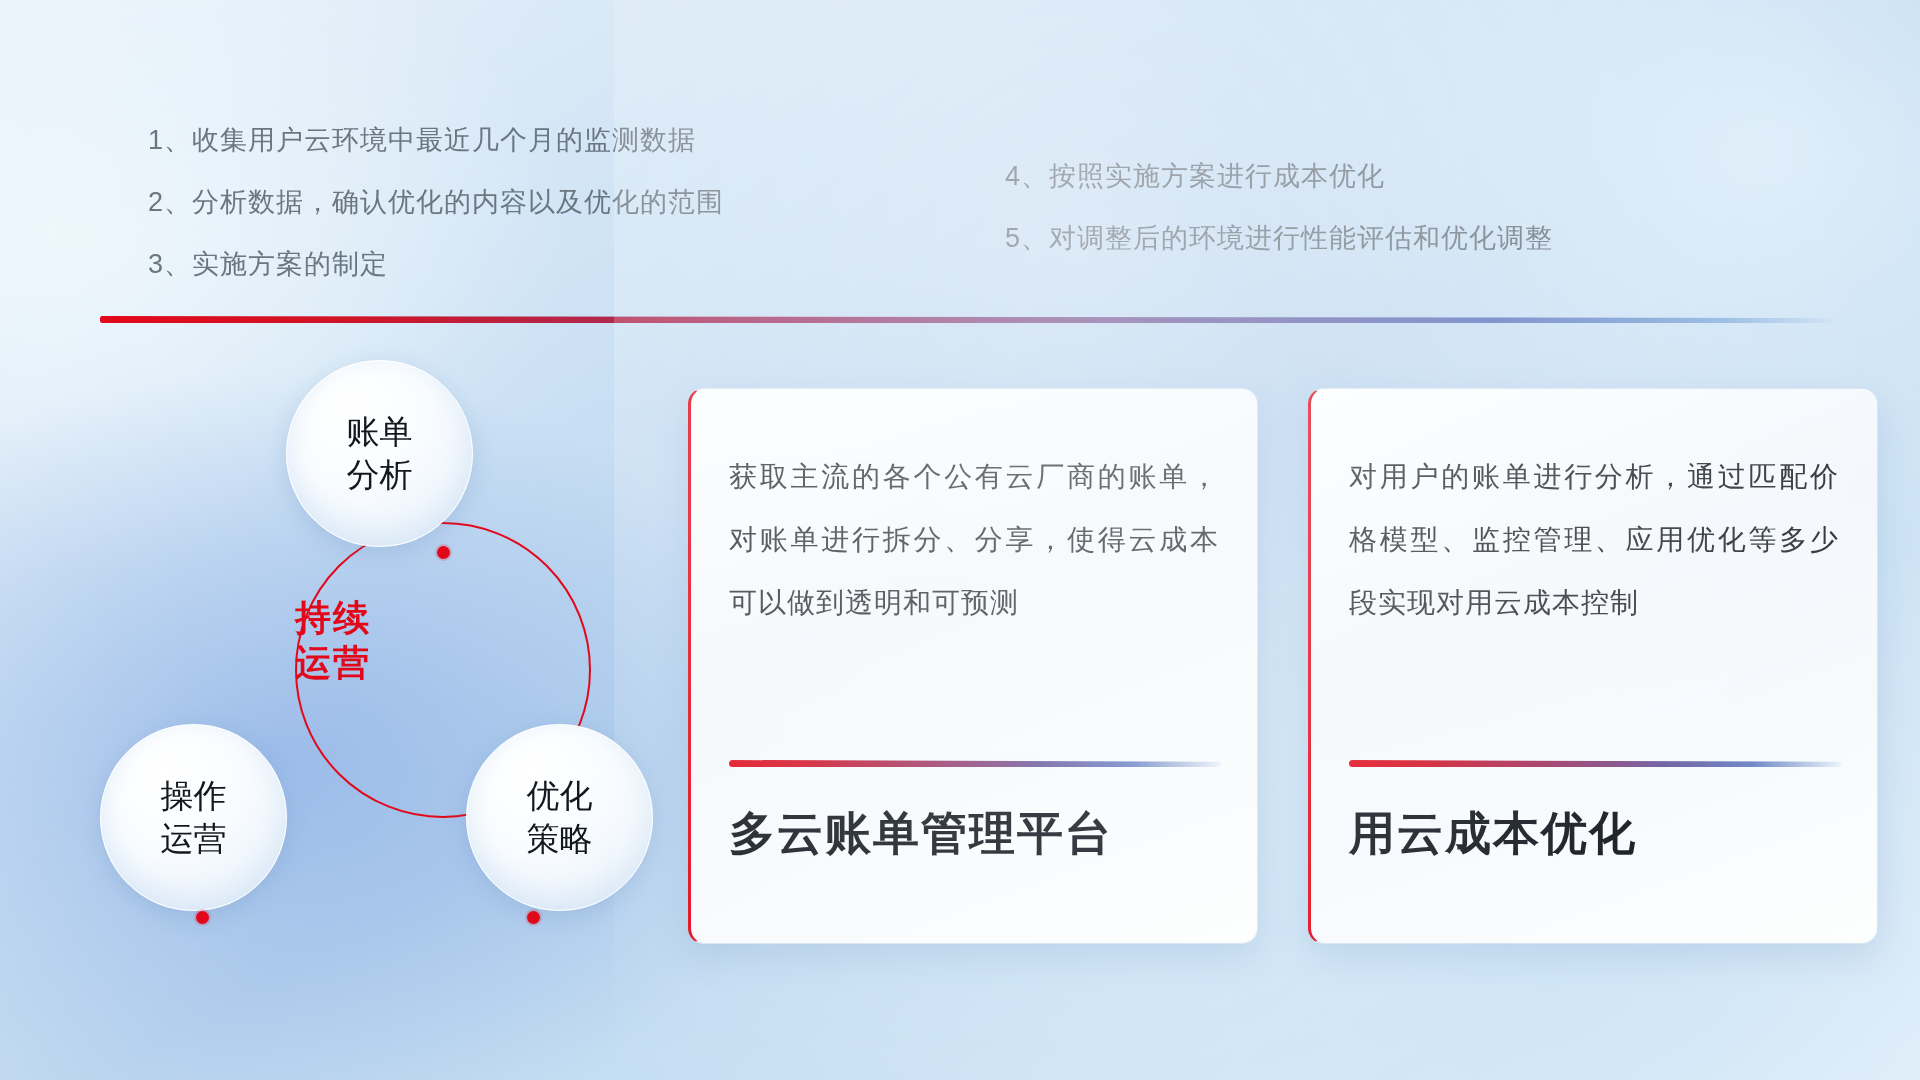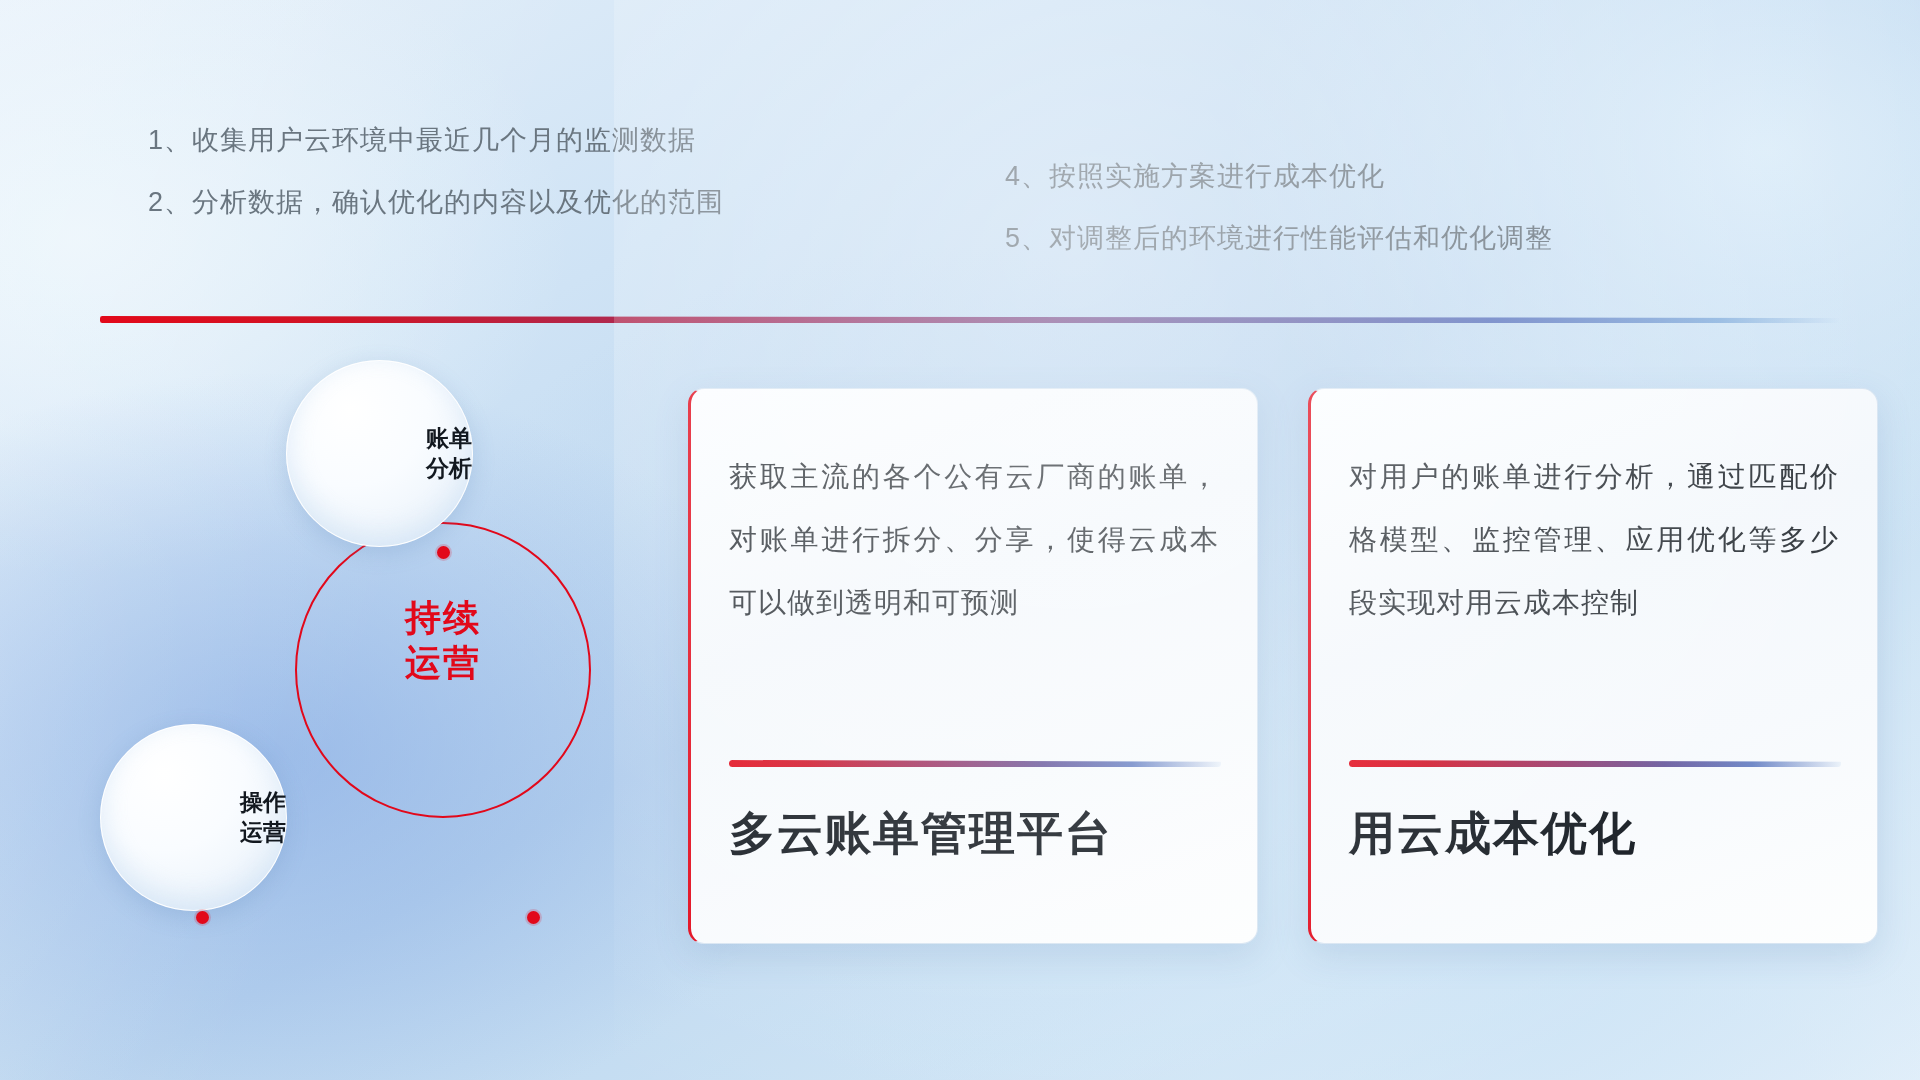--- a/index.html
+++ b/index.html
@@ -50,35 +50,35 @@
     position:absolute;left:195px;top:172px;width:296px;height:296px;
     border:2.6px solid #e2081a;border-radius:50%;
     box-sizing:border-box;
   }
   .bubble{
     position:absolute;border-radius:50%;
     background:
       radial-gradient(circle at 34% 26%, #ffffff 0%, #f9fcff 42%, #eef5fc 72%, #e3eefa 100%);
     border:1.6px solid rgba(255,255,255,0.95);
     box-shadow:0 6px 22px rgba(90,130,180,0.22), inset 0 -10px 26px rgba(190,215,240,0.45);
-    display:flex;flex-direction:column;align-items:flex-end;justify-content:center;
-    color:#12181f;font-weight:bold;font-size:23px;line-height:1.28;
+    display:flex;flex-direction:column;align-items:center;justify-content:center;
+    color:#12181f;font-weight:normal;font-size:33px;line-height:1.28;
   }
   #bubble-top{left:186px;top:10px;width:185px;height:185px;}
   #bubble-left{left:0;top:374px;width:185px;height:185px;}
   #bubble-right{left:366px;top:374px;width:185px;height:185px;}
   .dot{
     position:absolute;width:13px;height:13px;border-radius:50%;background:#e2081a;
     box-shadow:0 0 0 2px rgba(226,8,26,0.18);
   }
   #dot-top{left:337px;top:196px;}
   #dot-left{left:96px;top:561px;}
   #dot-right{left:427px;top:561px;}
   #center-label{
-    position:absolute;left:195px;top:245px;width:296px;text-align:center;
+    position:absolute;left:195px;top:245px;width:296px;
     color:#e2081a;font-weight:bold;font-size:36px;line-height:1.26;letter-spacing:2px;
   }
 
   
   .card{
     position:absolute;top:388px;width:570px;height:556px;
     border-radius:16px;
     background:linear-gradient(160deg,#fbfdff 0%,#f4f8fc 38%,#f7fafd 66%,#fdfefe 100%);
     border:1px solid rgba(214,228,242,0.95);
     border-left:3px solid #e2081a;
@@ -104,20 +104,21 @@
   }
 </style>
 </head>
 <body>
 
 <div id="stage">
 
   <div class="steps" id="steps-left">
     <div class="row">1、收集用户云环境中最近几个月的监测数据</div>
     <div class="row">2、分析数据，确认优化的内容以及优化的范围</div>
+    <div class="row">3、实施方案的制定</div>
   </div>
 
   <div class="steps" id="steps-right">
     <div class="row">4、按照实施方案进行成本优化</div>
     <div class="row">5、对调整后的环境进行性能评估和优化调整</div>
   </div>
 
   <div id="top-rule"></div>
 
   <div id="diagram">
@@ -131,20 +132,24 @@
     <div class="bubble" id="bubble-top">
       <div>账单</div>
       <div>分析</div>
     </div>
 
     <div class="bubble" id="bubble-left">
       <div>操作</div>
       <div>运营</div>
     </div>
 
+    <div class="bubble" id="bubble-right">
+      <div>优化</div>
+      <div>策略</div>
+    </div>
 
     <div class="dot" id="dot-top"></div>
     <div class="dot" id="dot-left"></div>
     <div class="dot" id="dot-right"></div>
   </div>
 
   <div class="card" id="card-1">
     <div class="card-body">获取主流的各个公有云厂商的账单，对账单进行拆分、分享，使得云成本可以做到透明和可预测</div>
     <div class="card-rule"></div>
     <div class="card-title">多云账单管理平台</div>

